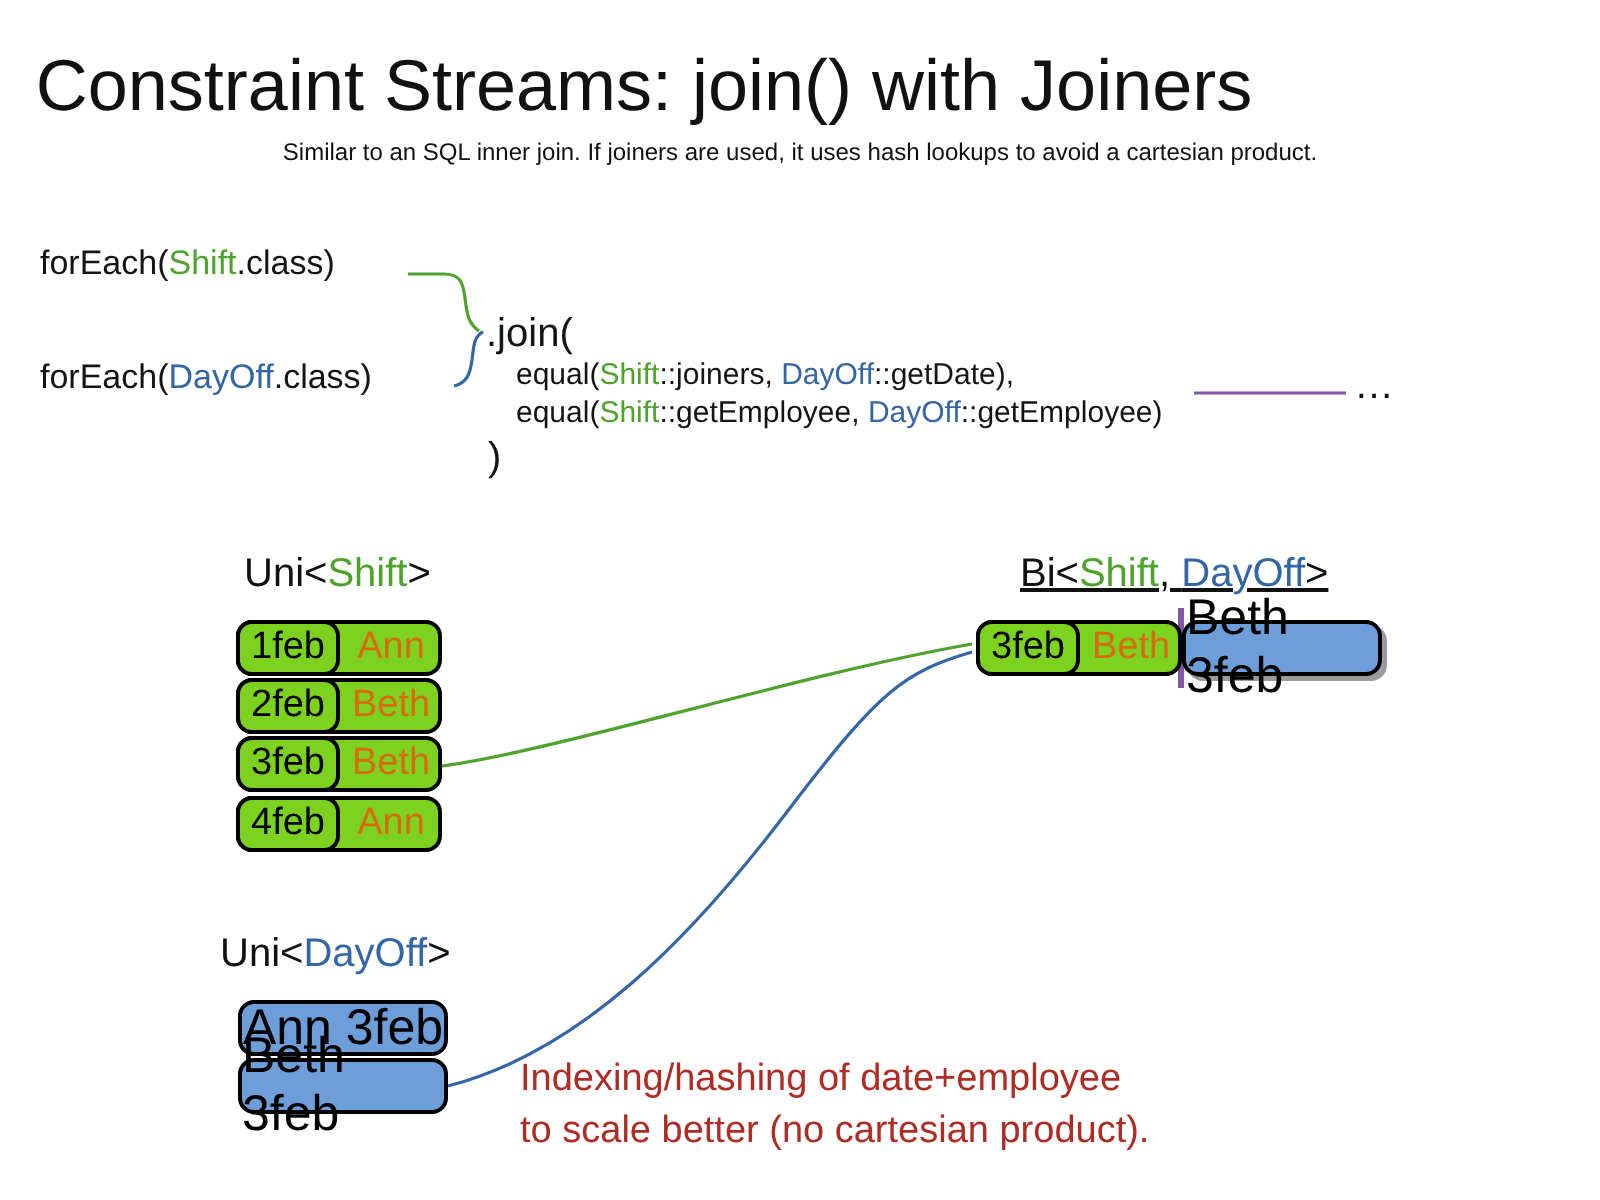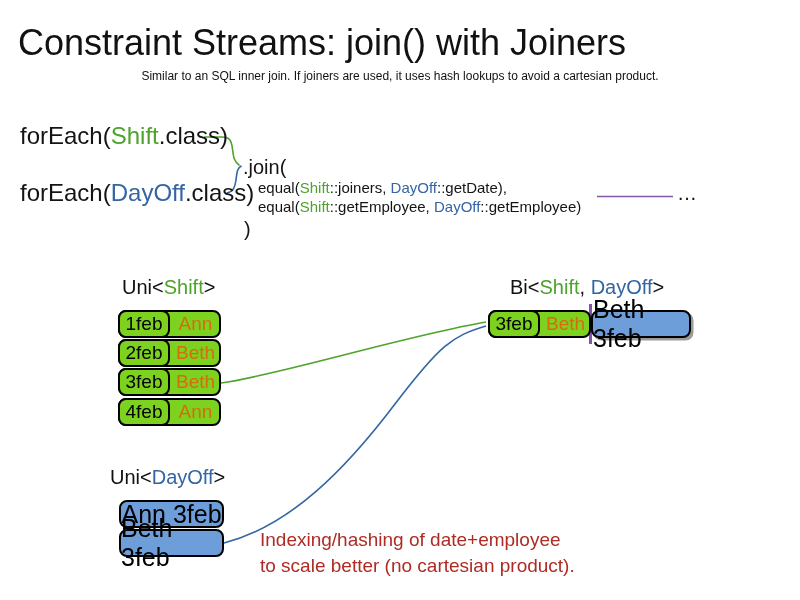--- a/index.html
+++ b/index.html
@@ -15,21 +15,21 @@
   *{margin:0;padding:0;box-sizing:border-box;}
   html,body{background:#fff;}
   .slide{
     position:relative;width:800px;height:600px;background:#fff;overflow:hidden;
     font-family:"Liberation Sans",sans-serif;color:var(--ink);
   }
   .abs{position:absolute;}
   .title{top:22px;left:0;width:644px;text-align:center;font-size:36px;font-weight:400;color:#111;letter-spacing:0;}
   .subtitle{top:69px;left:0;width:800px;text-align:center;font-size:12px;color:#111;}
   .code{white-space:pre;}
-  .code-foreach{font-size:24px;}
+  .code-foreach{font-size:17px;}
   .code-join{font-size:20px;}
   .code-equal{font-size:15px;}
   .green-t{color:var(--green-line);}
   .blue-t{color:var(--blue-line);}
   .ellipsis{font-size:20px;color:#111;}
   .tbl-label{font-size:20px;color:#111;}
   svg.lines{position:absolute;top:0;left:0;width:800px;height:600px;z-index:0;}
   svg.lines path{fill:none;}
   .p-green{stroke:var(--green-line);stroke-width:1.6;}
   .p-blue{stroke:var(--blue-line);stroke-width:1.6;}
@@ -98,21 +98,21 @@
   </div>
   <div class="row layer" style="left:118px;top:368px;">
     <span class="pill">3feb</span>
     <span class="ename">Beth</span>
   </div>
   <div class="row layer" style="left:118px;top:398px;">
     <span class="pill">4feb</span>
     <span class="ename">Ann</span>
   </div>
 
-  <div class="abs layer tbl-label" style="left:510px;top:276px;"><span>Bi&lt;</span><span class="green-t">Shift</span><span>, </span><span class="blue-t">DayOff</span><span>&gt;</span></div>
+  <div class="abs layer tbl-label" style="left:510px;top:276px;text-decoration:underline;"><span>Bi&lt;</span><span class="green-t">Shift</span><span>, </span><span class="blue-t">DayOff</span><span>&gt;</span></div>
 
   <div class="row layer" style="left:488px;top:310px;">
     <span class="pill">3feb</span>
     <span class="ename">Beth</span>
   </div>
   <div class="bluebox layer shadowed" style="left:591px;top:310px;width:100px;">Beth 3feb</div>
 
   <div class="abs layer tbl-label" style="left:110px;top:466px;"><span>Uni&lt;</span><span class="blue-t">DayOff</span><span>&gt;</span></div>
 
   <div class="bluebox layer" style="left:119px;top:500px;width:105px;">Ann 3feb</div>

